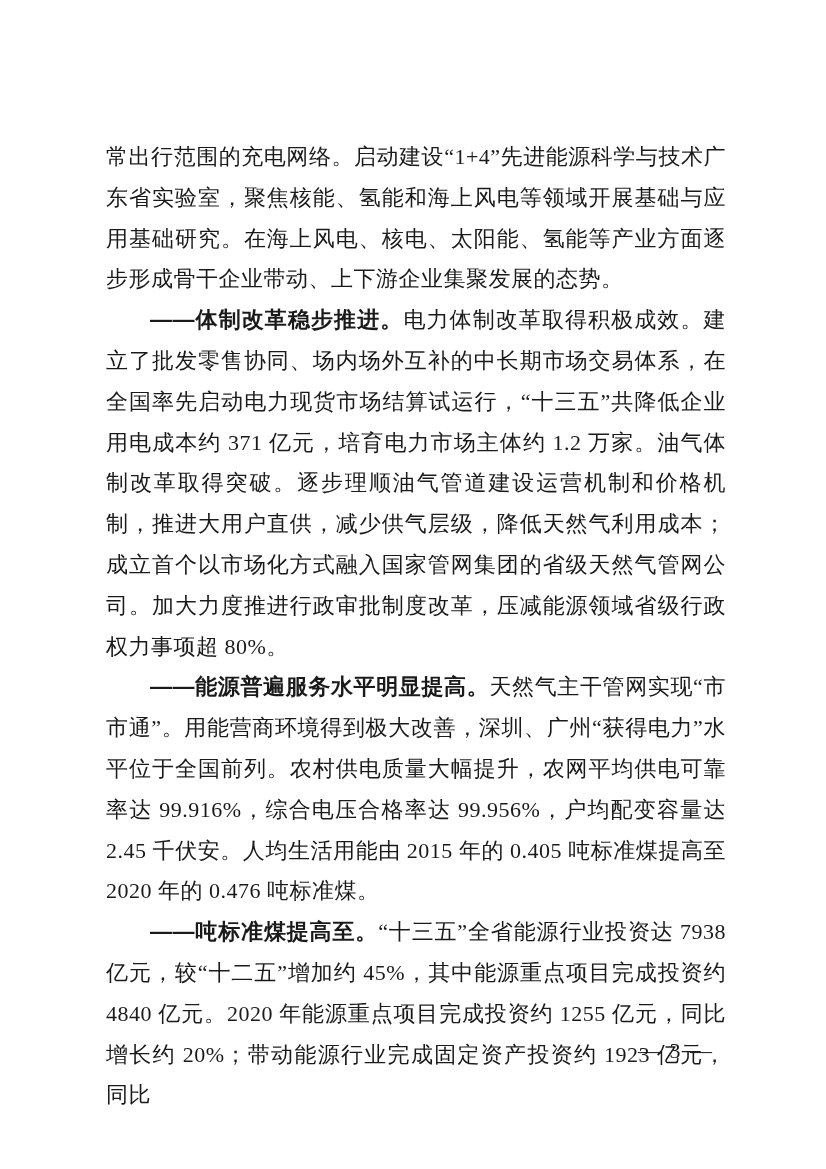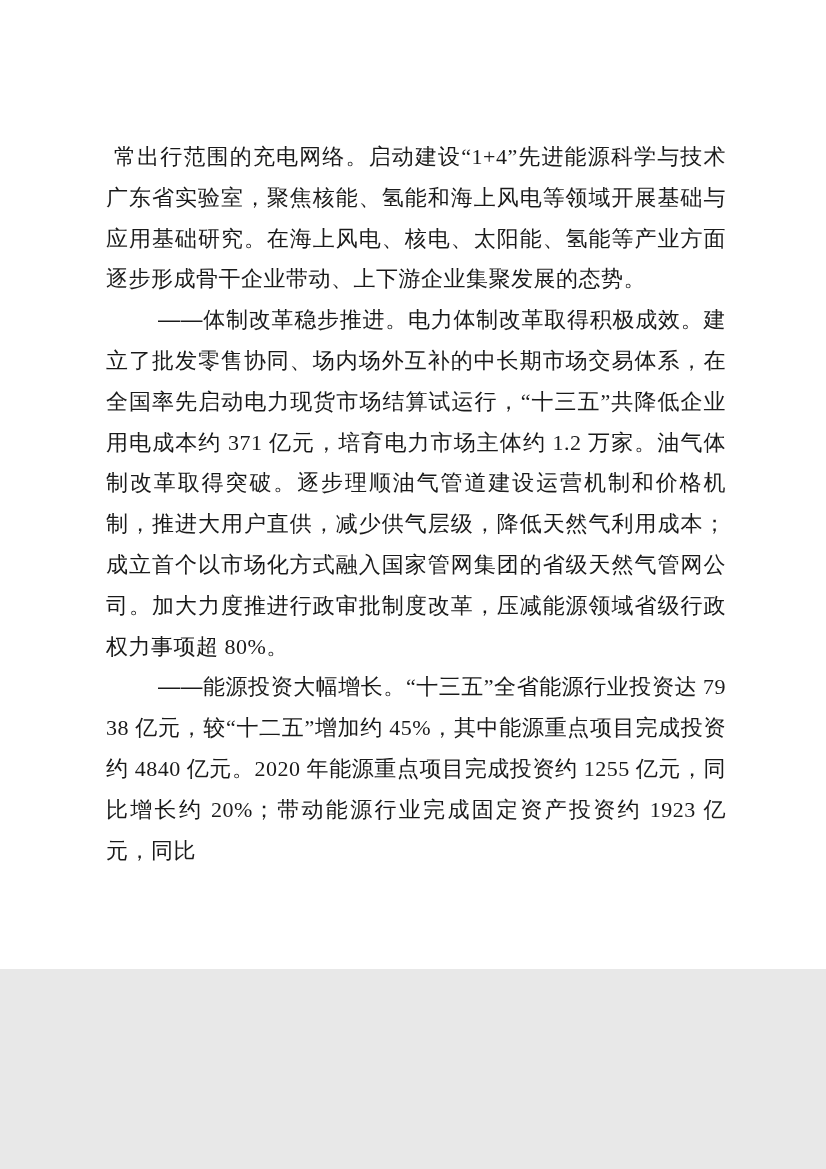--- a/index.html
+++ b/index.html
@@ -3,21 +3,21 @@
 <meta charset="utf-8">
 <style>
   html, body {
     margin: 0;
     padding: 0;
     background: #e8e8e8;
   }
   .page {
     position: relative;
     width: 826px;
-    height: 969px;
+    height: 1169px;
     margin: 0 auto;
     background: #ffffff;
     overflow: hidden;
     font-family: "Liberation Serif", "DejaVu Serif", serif;
     color: #1a1a1a;
   }
   .text-block {
     position: absolute;
     left: 106px;
     top: 137px;
@@ -30,23 +30,22 @@
     letter-spacing: 0.5px;
     text-align: justify;
     text-justify: inter-ideograph;
     word-break: break-all;
   }
   .para.indent {
     text-indent: 2em;
   }
   .para-lead {
     font-family: "Liberation Sans", "DejaVu Sans", sans-serif;
-    font-weight: normal;
+    font-weight: bold;
     letter-spacing: 0.5px;
-    margin-left: 8px;
   }
   .page-footer {
     position: absolute;
     top: 1038px;
     right: 112px;
     font-size: 22px;
     letter-spacing: 2px;
     color: #1a1a1a;
   }
 </style>
@@ -54,20 +53,21 @@
 <body>
 
 <div class="page">
 
   <div class="text-block">
 
     <p class="para"><span class="para-lead"></span><span>常出行范围的充电网络。启动建设“1+4”先进能源科学与技术广东省实验室，聚焦核能、氢能和海上风电等领域开展基础与应用基础研究。在海上风电、核电、太阳能、氢能等产业方面逐步形成骨干企业带动、上下游企业集聚发展的态势。</span></p>
 
     <p class="para indent"><span class="para-lead">——体制改革稳步推进。</span><span>电力体制改革取得积极成效。建立了批发零售协同、场内场外互补的中长期市场交易体系，在全国率先启动电力现货市场结算试运行，“十三五”共降低企业用电成本约 371 亿元，培育电力市场主体约 1.2 万家。油气体制改革取得突破。逐步理顺油气管道建设运营机制和价格机制，推进大用户直供，减少供气层级，降低天然气利用成本；成立首个以市场化方式融入国家管网集团的省级天然气管网公司。加大力度推进行政审批制度改革，压减能源领域省级行政权力事项超 80%。</span></p>
 
+    <p class="para indent"><span class="para-lead">——能源普遍服务水平明显提高。</span><span>天然气主干管网实现“市市通”。用能营商环境得到极大改善，深圳、广州“获得电力”水平位于全国前列。农村供电质量大幅提升，农网平均供电可靠率达 99.916%，综合电压合格率达 99.956%，户均配变容量达 2.45 千伏安。人均生活用能由 2015 年的 0.405 吨标准煤提高至 2020 年的 0.476 吨标准煤。</span></p>
 
-    <p class="para indent"><span class="para-lead">——能源投资大幅增长。</span><span>“十三五”全省能源行业投资达 7938 亿元，较“十二五”增加约 45%，其中能源重点项目完成投资约 4840 亿元。2020 年能源重点项目完成投资约 1255 亿元，同比增长约 20%；带动能源行业完成固定资产投资约 1923 亿元，同比</span></p>
+    <p class="para indent"><span class="para-lead">——吨标准煤提高至。</span><span>“十三五”全省能源行业投资达 7938 亿元，较“十二五”增加约 45%，其中能源重点项目完成投资约 4840 亿元。2020 年能源重点项目完成投资约 1255 亿元，同比增长约 20%；带动能源行业完成固定资产投资约 1923 亿元，同比</span></p>
 
   </div>
 
   <div class="page-footer">— 3 —</div>
 
 </div>
 
 </body></html>

